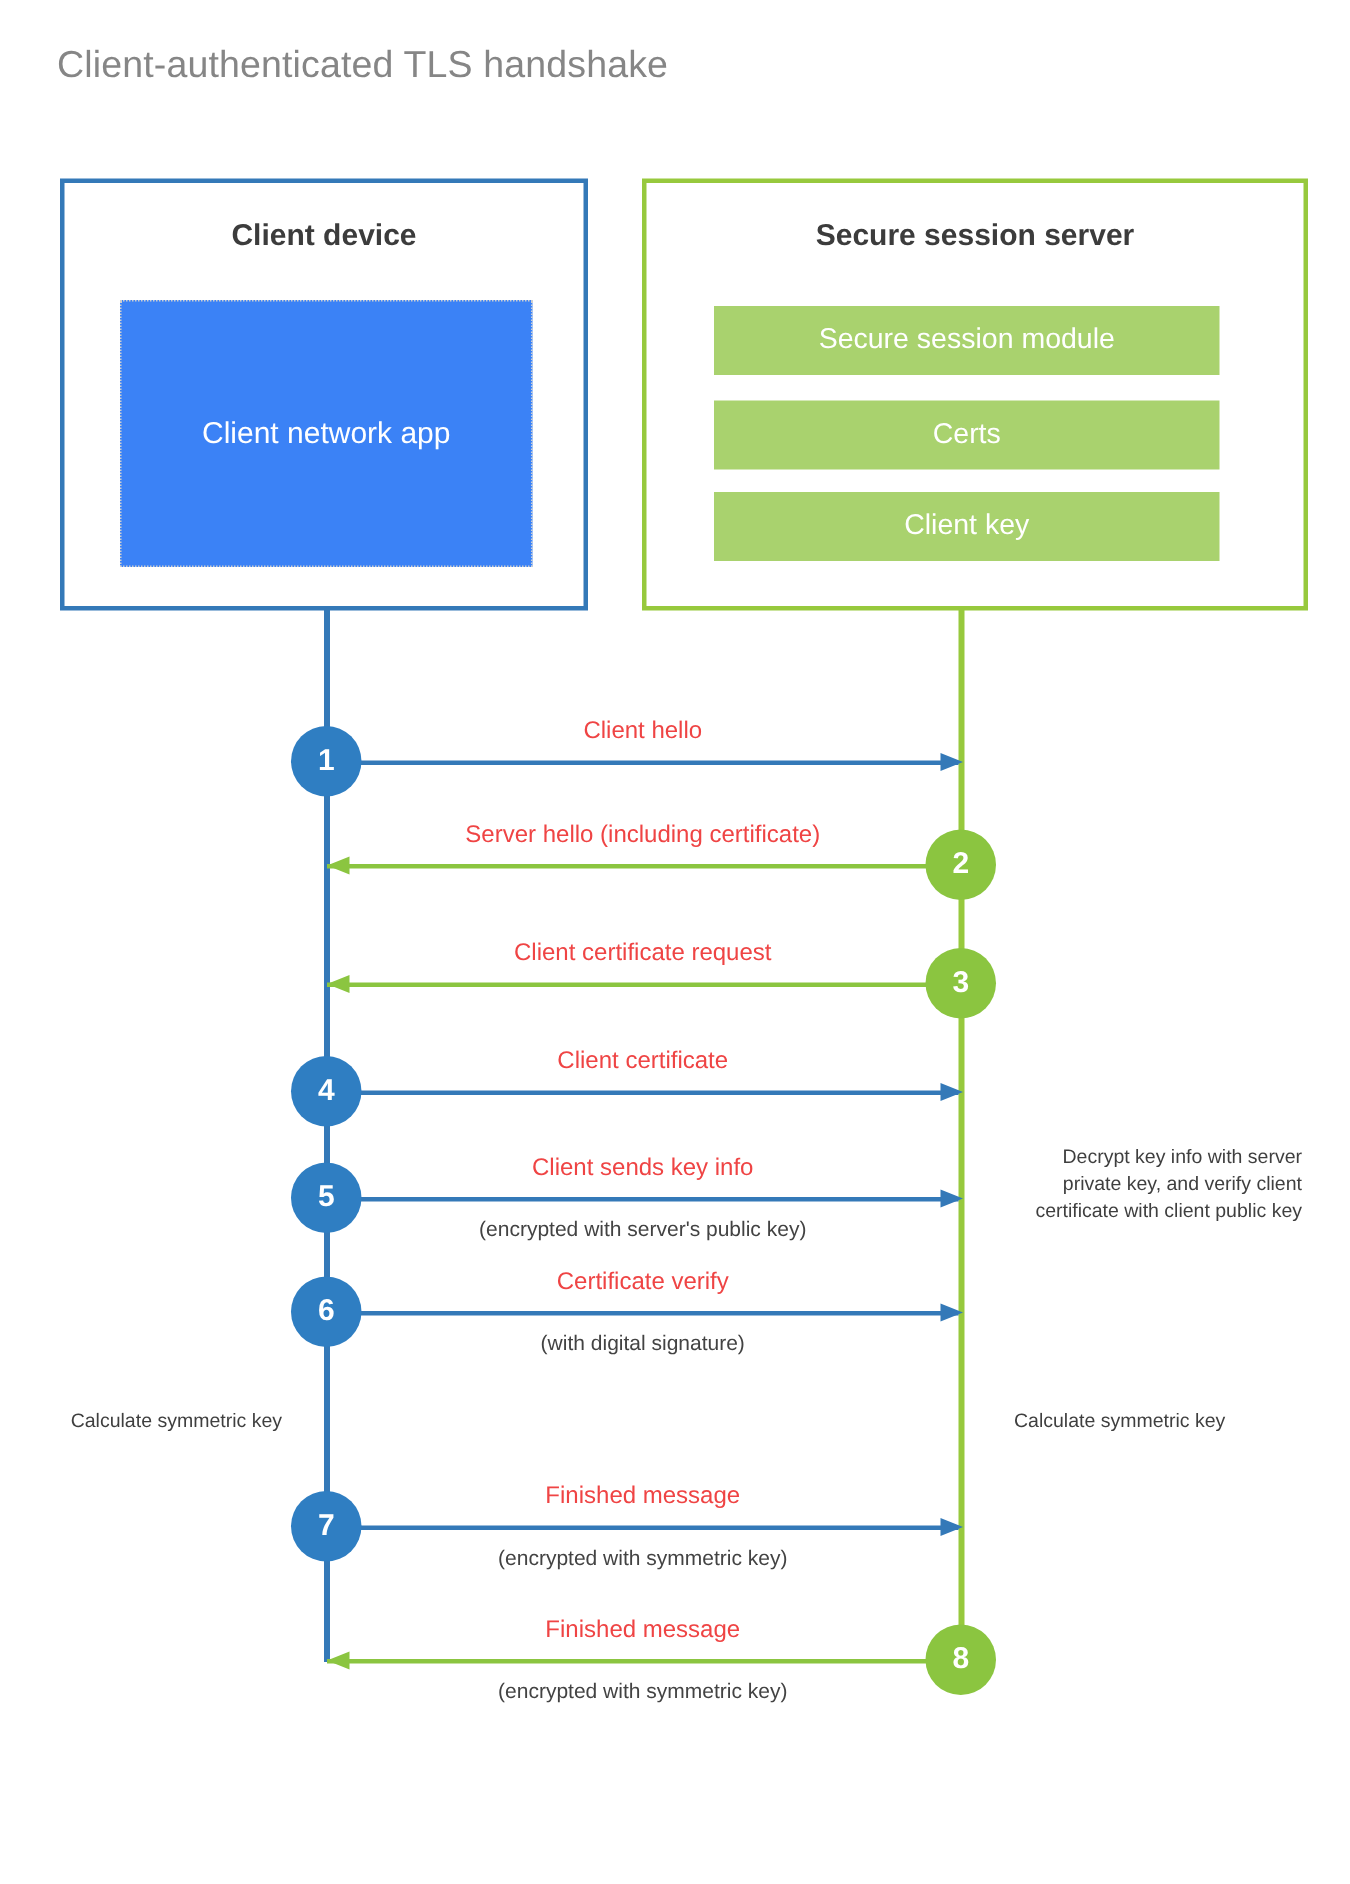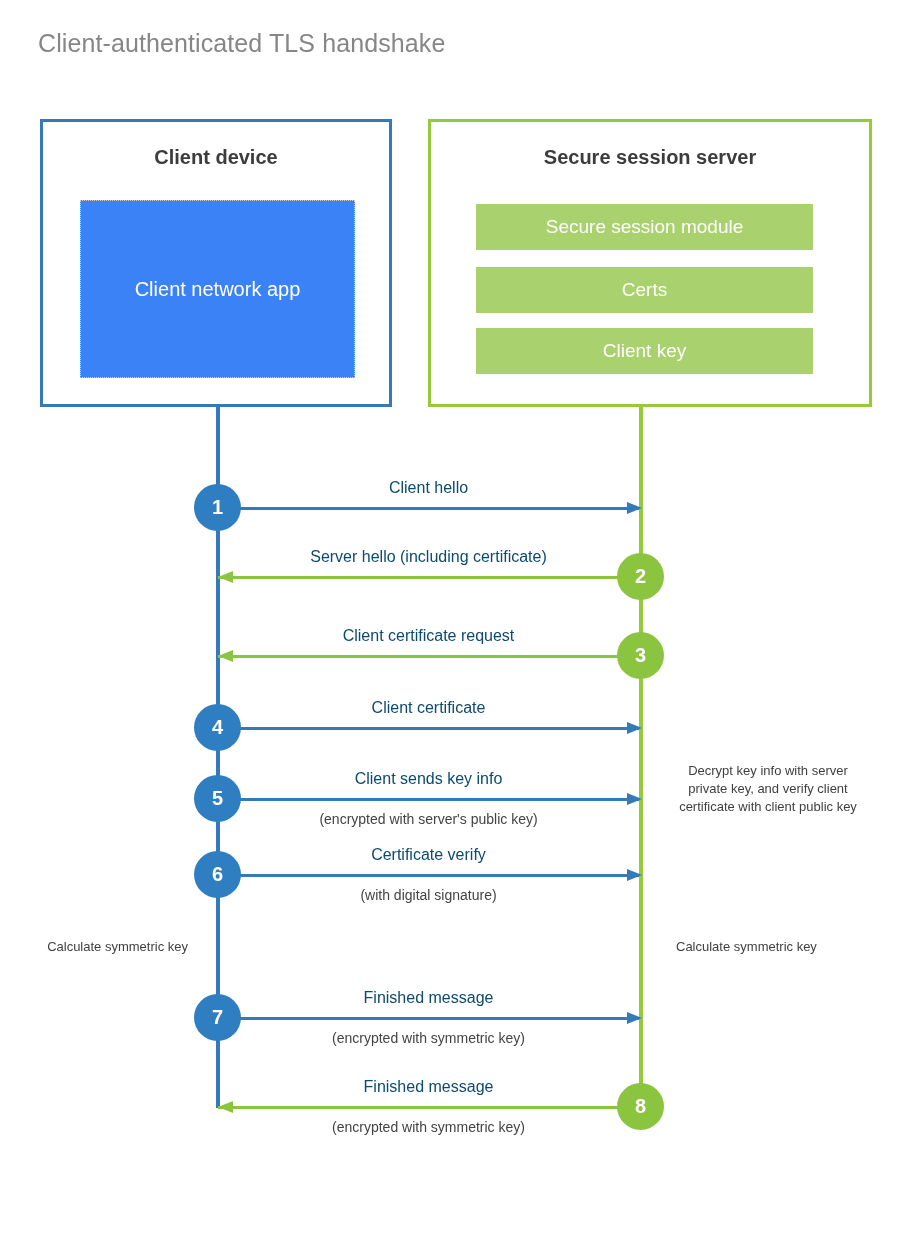--- a/index.html
+++ b/index.html
@@ -179,21 +179,21 @@
     background: #8bc540;
   }
 
   
   .msg-label {
     position: absolute;
     left: 218px;
     width: 421px;
     text-align: center;
     font-size: 16px;
-    color: #0c4a6e;
+    color: #ef4444;
     top: -28px;
     white-space: nowrap;
   }
   .msg-sublabel {
     position: absolute;
     left: 218px;
     width: 421px;
     text-align: center;
     font-size: 14px;
     color: #434343;
@@ -204,21 +204,21 @@
   
   .side-note {
     position: absolute;
     font-size: 13px;
     line-height: 1.38;
     color: #3f3f3f;
   }
   .side-note.right-note {
     left: 668px;
     width: 200px;
-    text-align: center;
+    text-align: right;
   }
   .side-note.left-note {
     left: 20px;
     width: 168px;
     text-align: right;
   }
   .side-note.right-calc {
     left: 676px;
     width: 190px;
     text-align: left;

